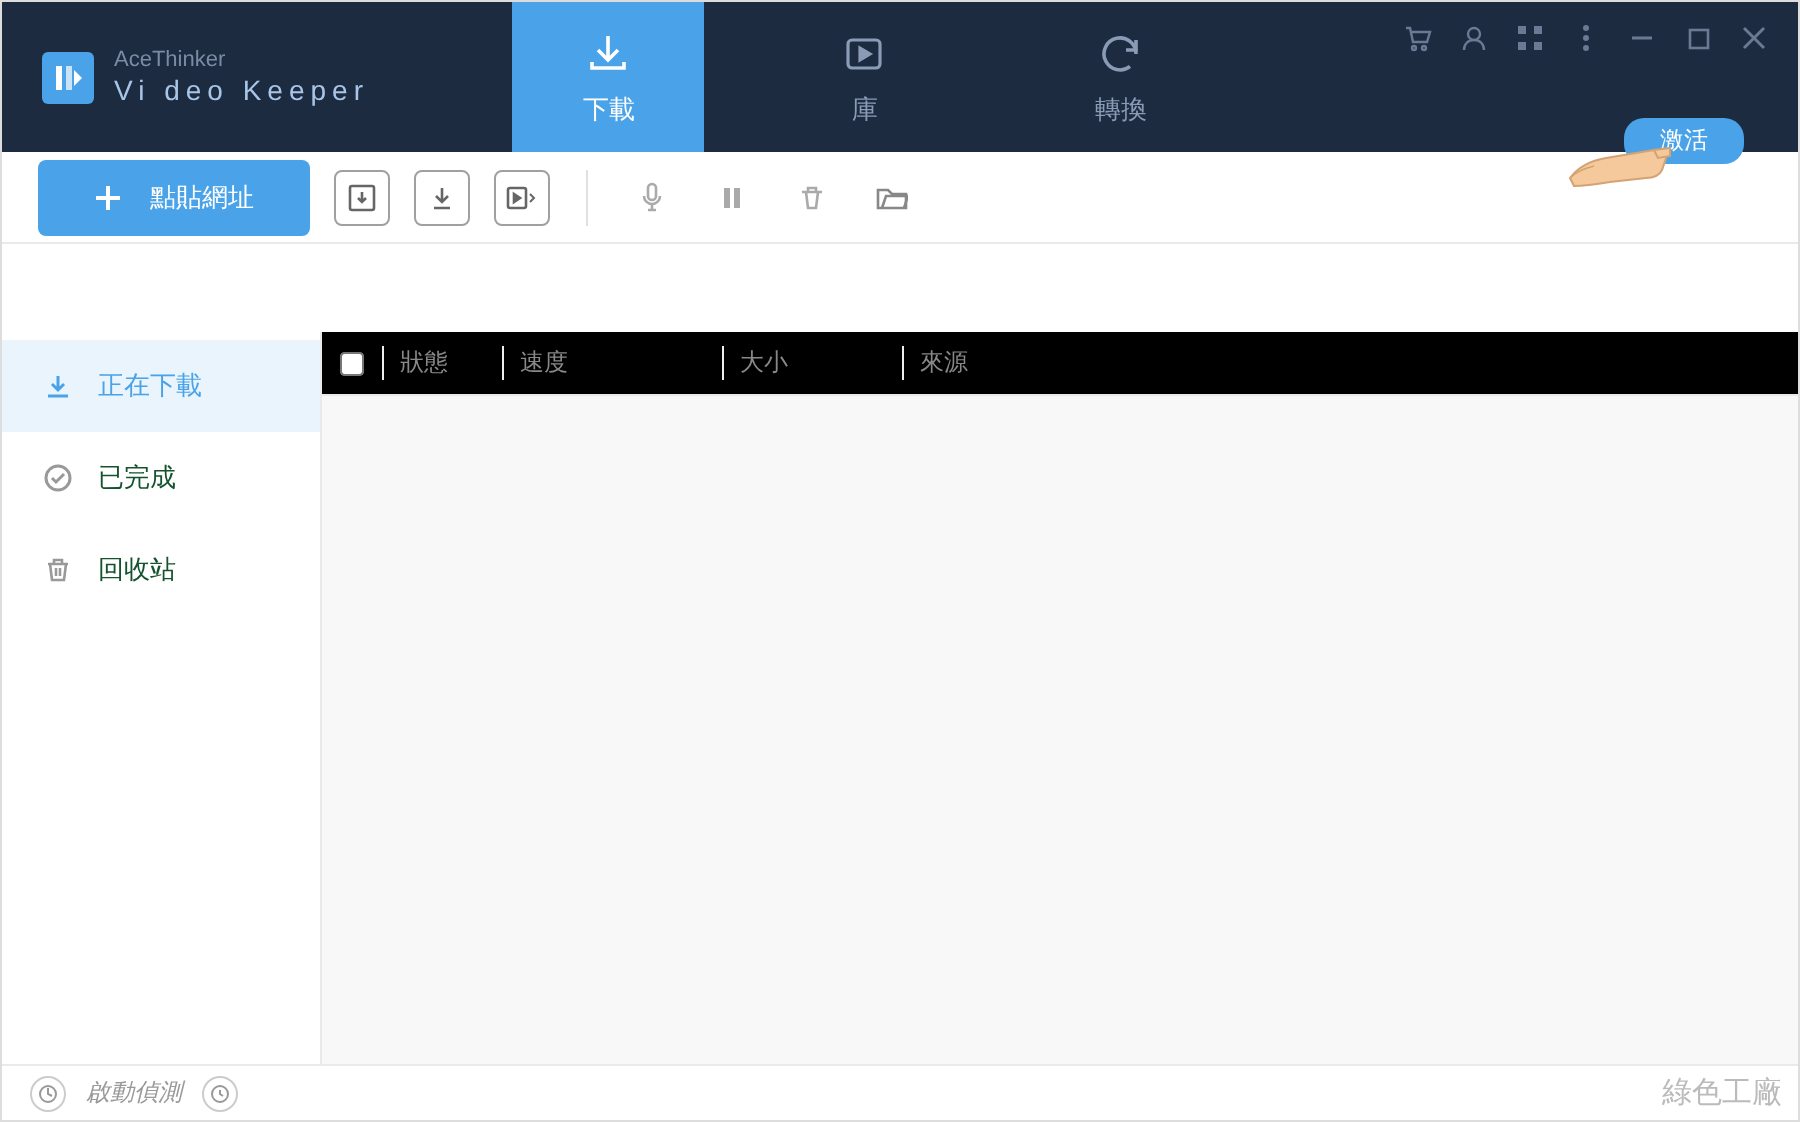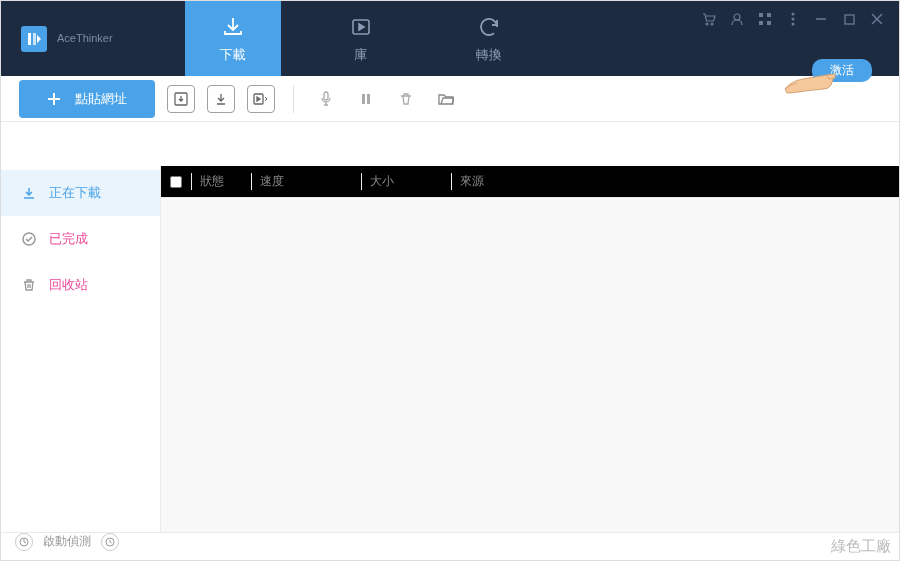--- a/index.html
+++ b/index.html
@@ -25,54 +25,55 @@
 .pointer-hand { position: absolute; top: 62px; right: 60px; z-index: 5; }
 
 .toolbar { height: 46px; display: flex; align-items: center; padding: 0 18px; gap: 12px; border-bottom: 1px solid #eaeaea; }
 .paste-btn { background: #4aa3e8; color: #fff; padding: 10px 28px; border-radius: 4px; display: flex; align-items: center; gap: 14px; font-size: 13px; cursor: pointer; }
 .tool-icon-btn { width: 28px; height: 28px; border: 1.5px solid #a0a0a0; border-radius: 4px; display: flex; align-items: center; justify-content: center; cursor: pointer; color: #666; }
 .tool-icon-btn.noborder { border: none; }
 .divider { width: 1px; height: 28px; background: #e0e0e0; margin: 0 6px; }
 
 .main { display: flex; height: 400px; margin-top: 44px; }
 .sidebar { width: 160px; border-right: 1px solid #eaeaea; padding-top: 4px; }
-.side-item { display: flex; align-items: center; gap: 12px; padding: 14px 20px; font-size: 13px; color: #ec4899; cursor: pointer; }
+.side-item { display: flex; align-items: center; gap: 12px; padding: 14px 20px; font-size: 13px; color: #14532d; cursor: pointer; }
 .side-item.active { background: #eaf4fc; color: #4aa3e8; }
 .side-icon { width: 16px; height: 16px; display: flex; align-items: center; justify-content: center; }
 
 .content { flex: 1; background: #f8f8f8; }
 .table-head { height: 32px; background: #000000; display: flex; align-items: center; border-bottom: 1px solid #eaeaea; font-size: 12px; color: #888; }
 .th-check { width: 30px; display: flex; justify-content: center; }
 .th-check input { width: 12px; height: 12px; }
 .th { padding: 0 8px; border-left: 1px solid #eee; }
 .th-status { width: 60px; }
 .th-name { width: 220px; }
 .th-progress { width: 170px; }
 .th-speed { width: 110px; }
 .th-size { width: 90px; }
 .th-source { flex: 1; }
 
-.footer { position: absolute; bottom: 0; left: 0; right: 0; height: 28px; border-top: 1px solid #eaeaea; display: flex; padding: 0 14px; gap: 10px; font-size: 12px; color: #999; background: #fff; }
+.footer { position: absolute; bottom: 0; left: 0; right: 0; height: 28px; border-top: 1px solid #eaeaea; display: flex; align-items: center; padding: 0 14px; gap: 10px; font-size: 12px; color: #999; background: #fff; font-style: italic; }
 .foot-icon { width: 18px; height: 18px; border: 1px solid #ccc; border-radius: 50%; display: flex; align-items: center; justify-content: center; cursor: pointer; font-size: 10px; }
 .watermark { position: absolute; bottom: 4px; right: 8px; font-size: 15px; color: #bbb; text-shadow: 0 0 1px #fff; }
 </style>
 </head>
 <body>
 
 <div class="header">
   <div class="logo-section">
     <div class="logo-icon">
       <svg width="16" height="16" viewBox="0 0 16 16">
           <rect x="2" y="2" width="3" height="12" fill="#fff"></rect>
           <rect x="7" y="2" width="3" height="12" fill="#fff" opacity="0.7"></rect>
           <polygon points="11,4 15,8 11,12" fill="#fff"></polygon>
         </svg>
     </div>
     <div class="logo-text">
       <span class="logo-brand">AceThinker</span>
+      <span class="logo-name">Vi deo  Keeper</span>
     </div>
   </div>
 
   <div class="nav-tabs">
     <div class="nav-tab active">
       <span class="nav-icon">
           <svg width="26" height="26" viewBox="0 0 26 26" fill="none" stroke="#fff" stroke-width="1.8">
             <path d="M5 17v3h16v-3"></path>
             <path d="M13 4v11"></path>
             <path d="M8 11l5 5 5-5"></path>

